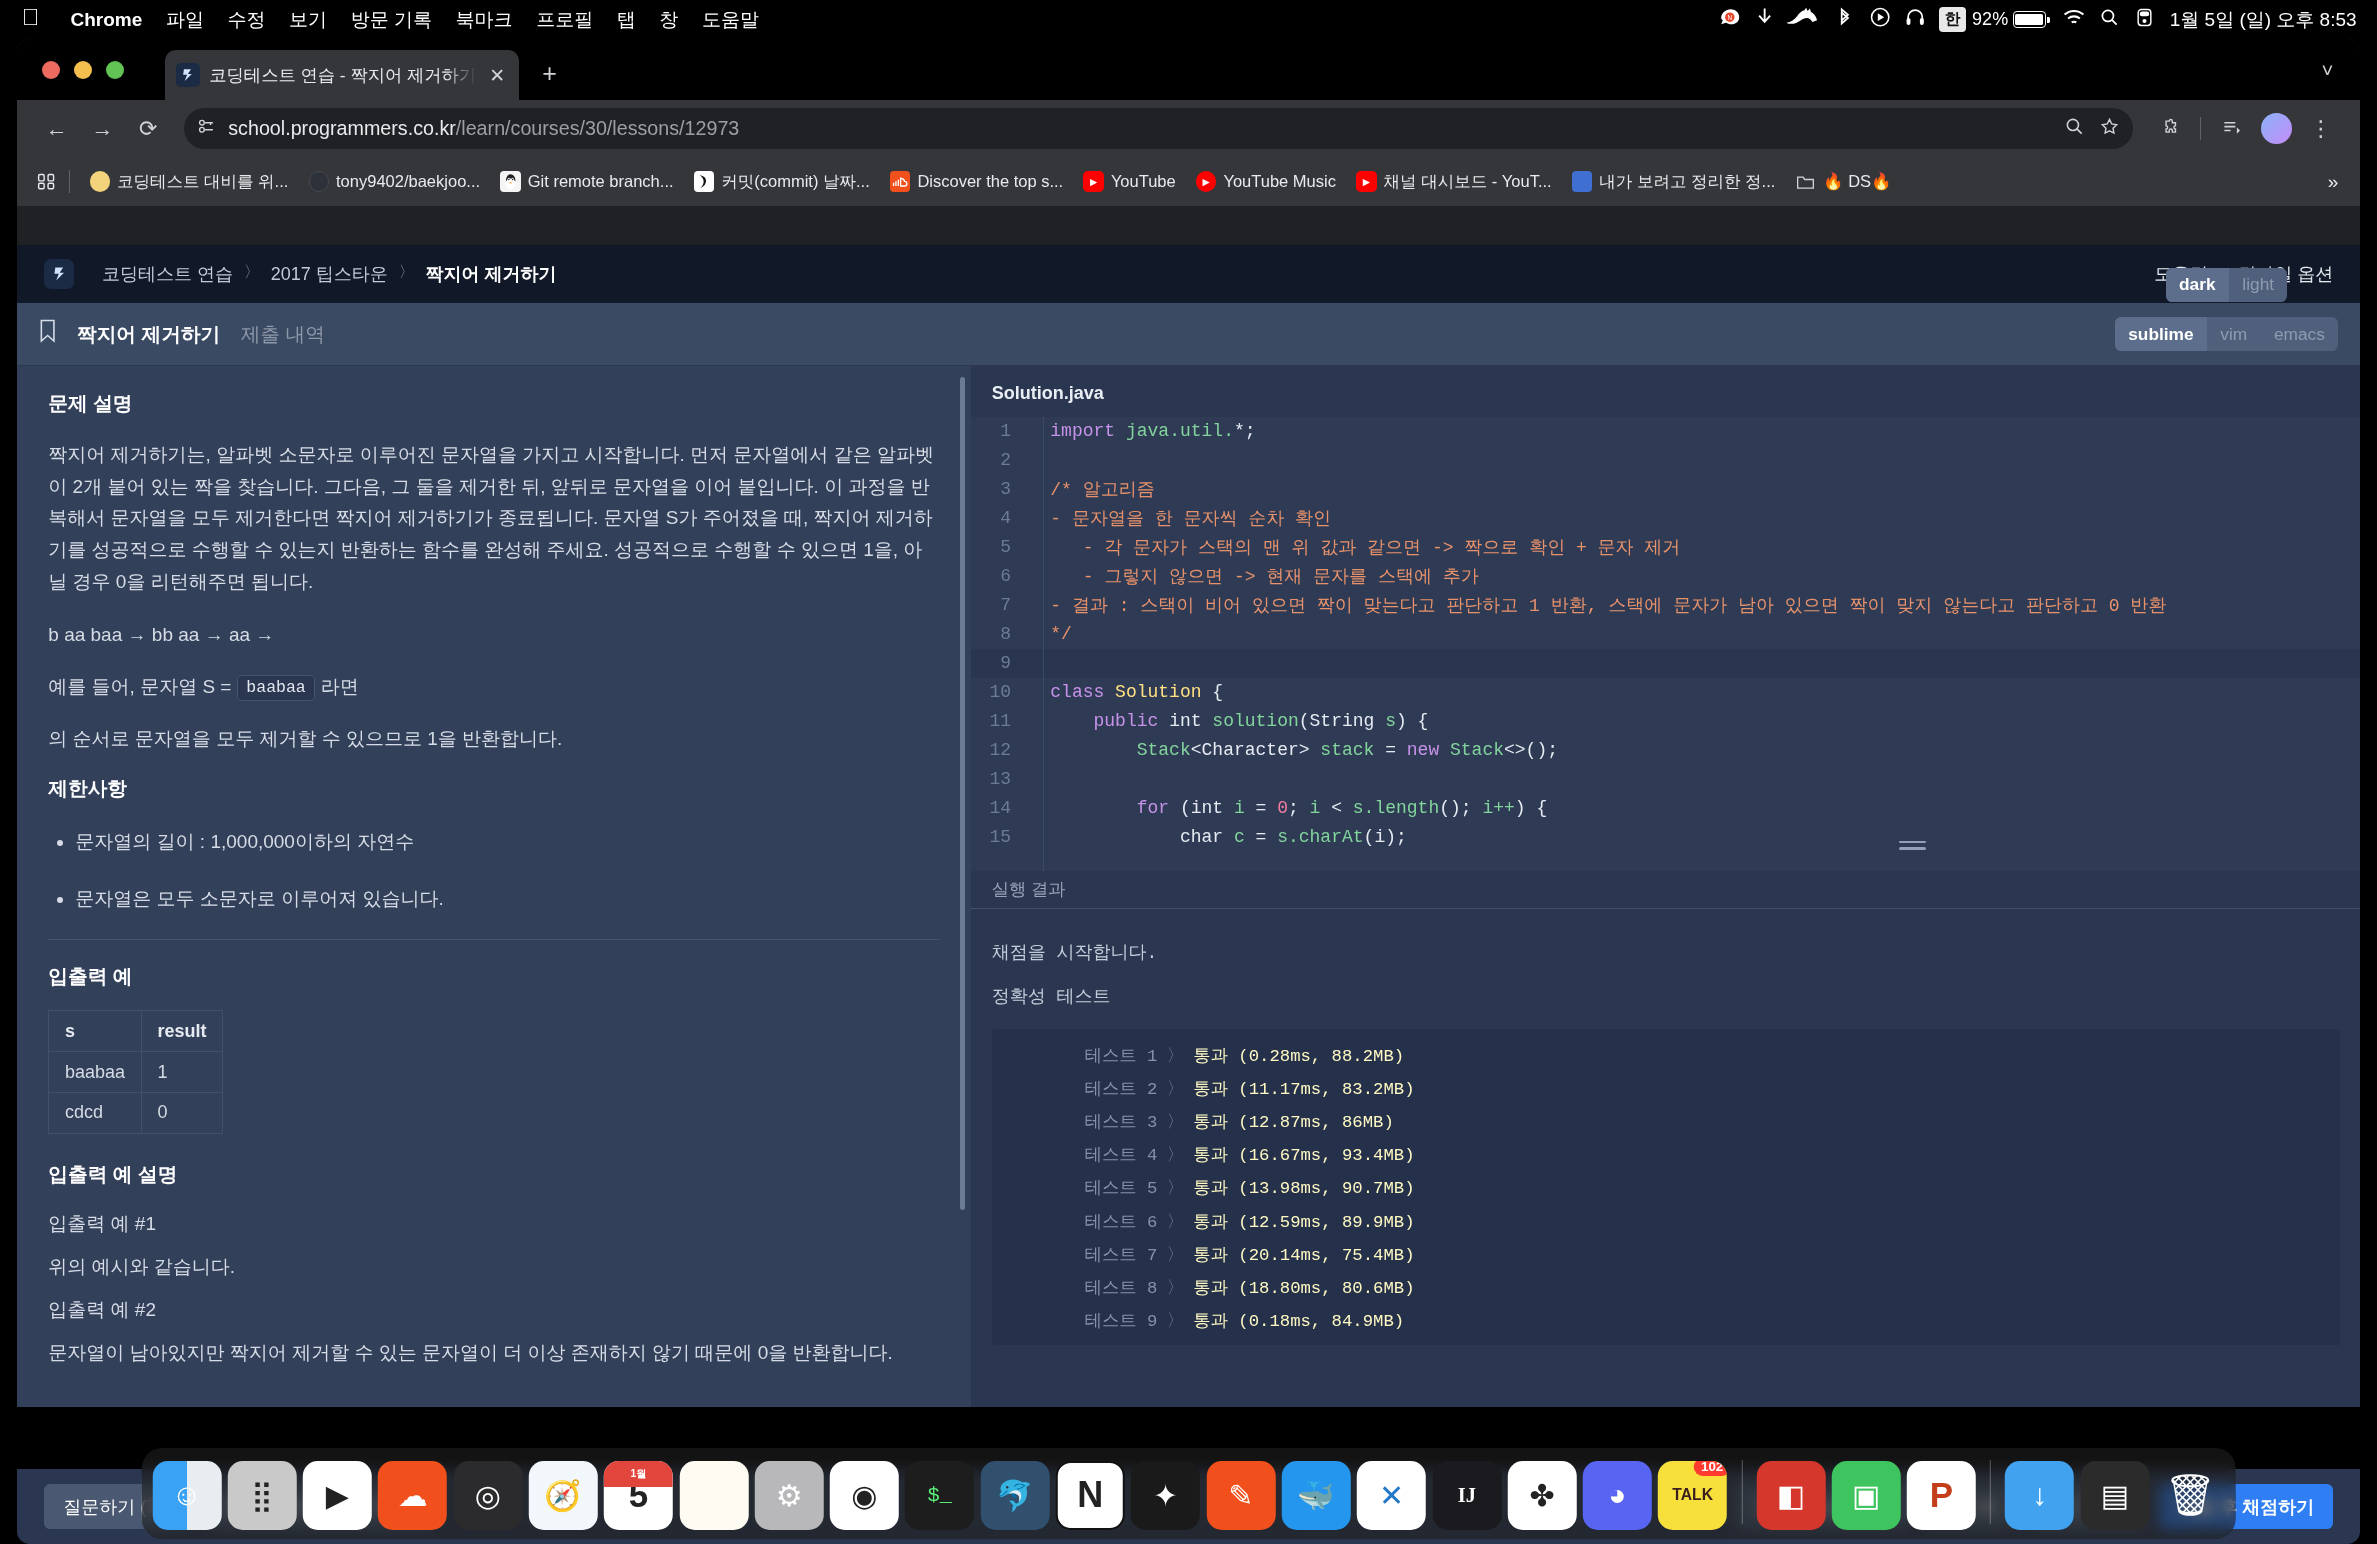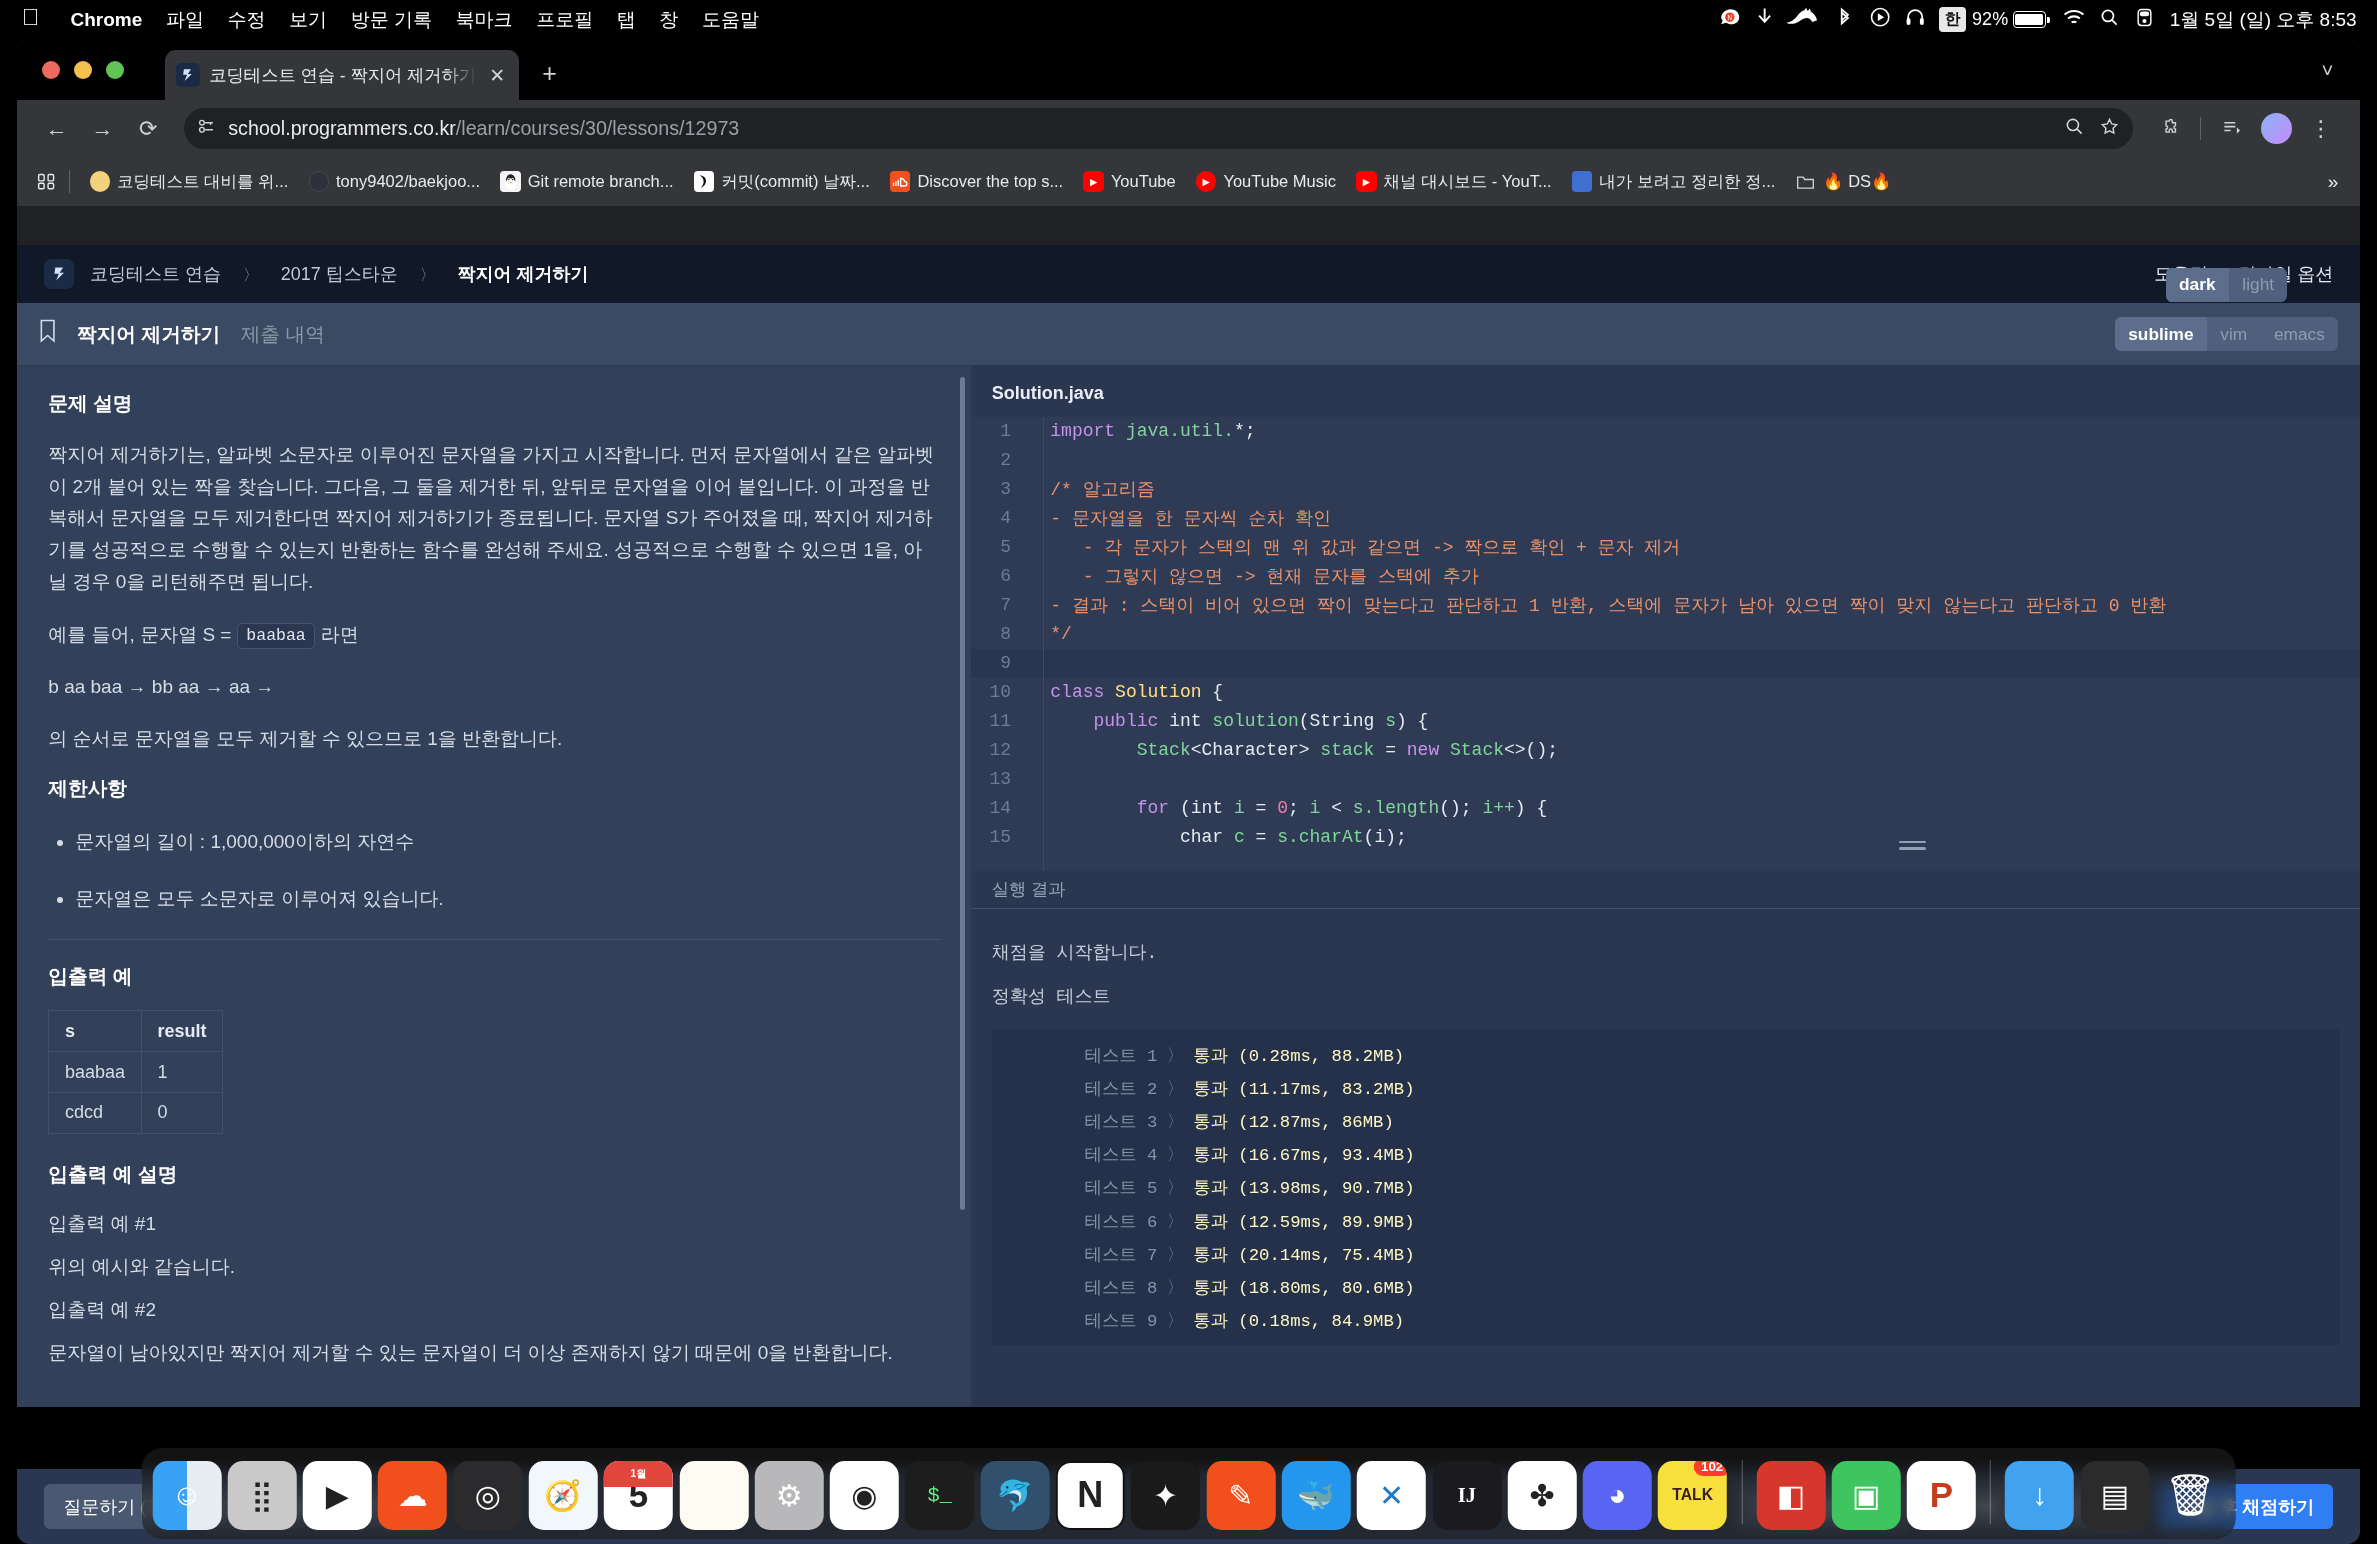--- a/index.html
+++ b/index.html
@@ -95,21 +95,21 @@
   .page { position: absolute; top: 206px; left: 0; right: 0; bottom: 0; background: #33405a; }
 
   .site-header {
     height: 58px; background: #111827; display: flex; align-items: center;
     padding: 0 27px; gap: 15.7px;
   }
   .site-logo {
     width: 30px; height: 30px; border-radius: 7px; background: #1c2b45;
     display: flex; align-items: center; justify-content: center; color: #cfe2ff; font-size: 17.3px; flex: none;
   }
-  .crumbs { display: flex; align-items: flex-end; gap: 22px; color: #c3cad6; font-size: 18px; }
+  .crumbs { display: flex; align-items: flex-start; gap: 11px; color: #c3cad6; font-size: 18px; margin-left: 12px; }
   .crumbs .sep { color: #7b8597; font-size: 15.7px; }
   .crumbs .cur { color: #fff; font-weight: bold; }
   .hdr-right { margin-left: auto; display: flex; gap: 30px; color: #e6eaf1; font-size: 18px; }
 
   .tabbar {
     height: 63px; background: #3b4a63; display: flex; align-items: center;
     padding: 0 22px; gap: 20.4px; border-bottom: 0.8px solid #2c3850;
   }
   .bookmark-ic { color: #d7dee9; font-size: 23.6px; }
   .ptab { font-size: 19.7px; color: #8d98a8; }
@@ -489,24 +489,24 @@
           <span>▾</span>
         </span>
       </div>
     </div>
 
     <div class="cols">
 
       <div class="left">
         <h3>문제 설명</h3>
         <p>짝지어 제거하기는, 알파벳 소문자로 이루어진 문자열을 가지고 시작합니다. 먼저 문자열에서 같은 알파벳이 2개 붙어 있는 짝을 찾습니다. 그다음, 그 둘을 제거한 뒤, 앞뒤로 문자열을 이어 붙입니다. 이 과정을 반복해서 문자열을 모두 제거한다면 짝지어 제거하기가 종료됩니다. 문자열 S가 주어졌을 때, 짝지어 제거하기를 성공적으로 수행할 수 있는지 반환하는 함수를 완성해 주세요. 성공적으로 수행할 수 있으면 1을, 아닐 경우 0을 리턴해주면 됩니다.</p>
+        <p>b aa baa → bb aa → aa →</p>
         <p>
           <span>예를 들어, 문자열 S = </span><span class="code-chip">baabaa</span><span> 라면</span>
         </p>
-        <p>b aa baa → bb aa → aa →</p>
         <p>의 순서로 문자열을 모두 제거할 수 있으므로 1을 반환합니다.</p>
         <div class="sec-title">제한사항</div>
         <ul>
           <li>문자열의 길이 : 1,000,000이하의 자연수</li>
           <li>문자열은 모두 소문자로 이루어져 있습니다.</li>
         </ul>
         <div class="hr"></div>
         <div class="sec-title">입출력 예</div>
         <table class="io-table">
           <tbody>

